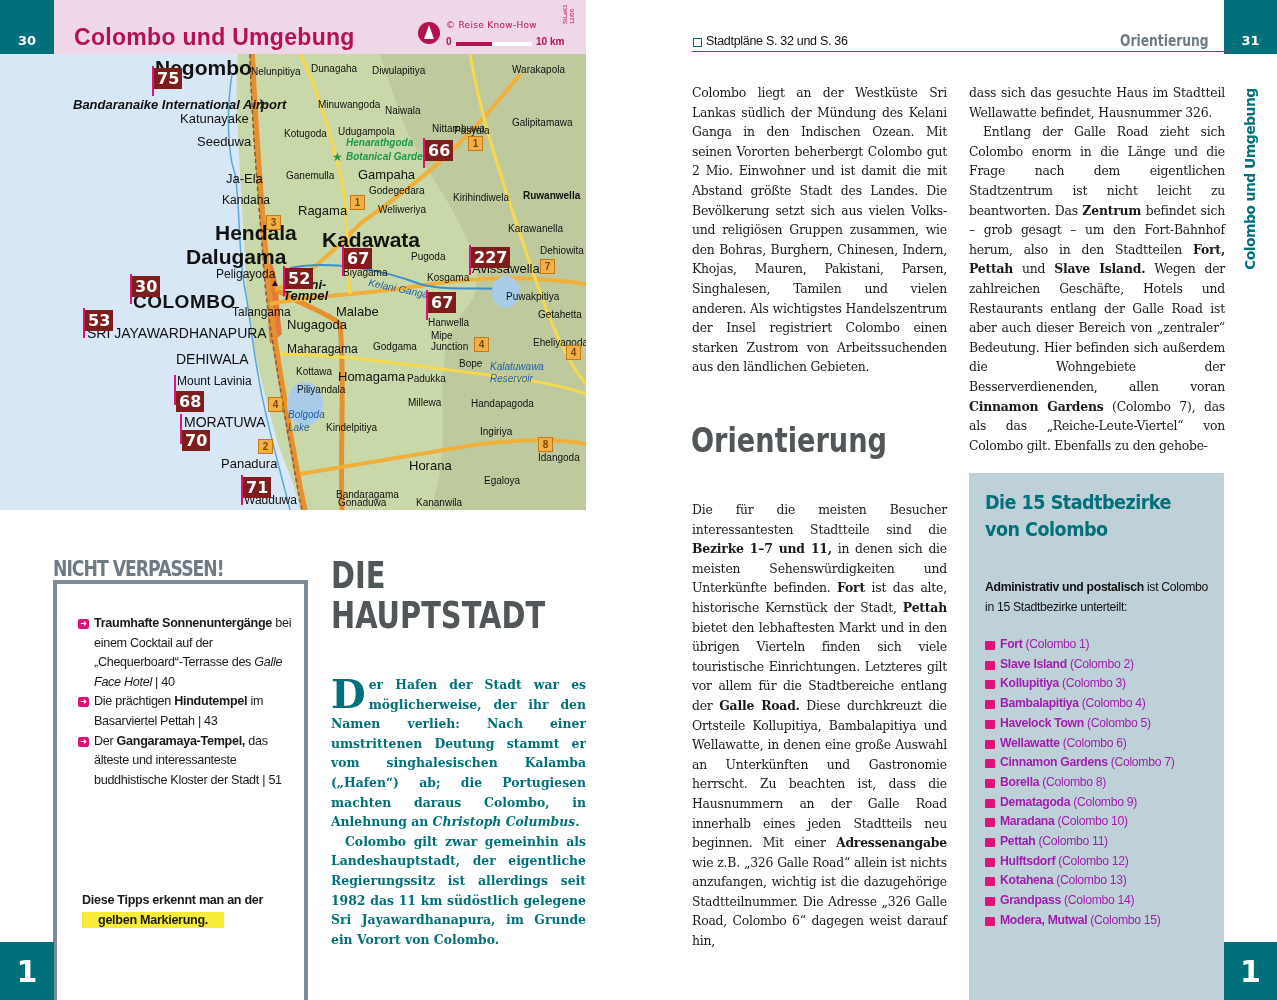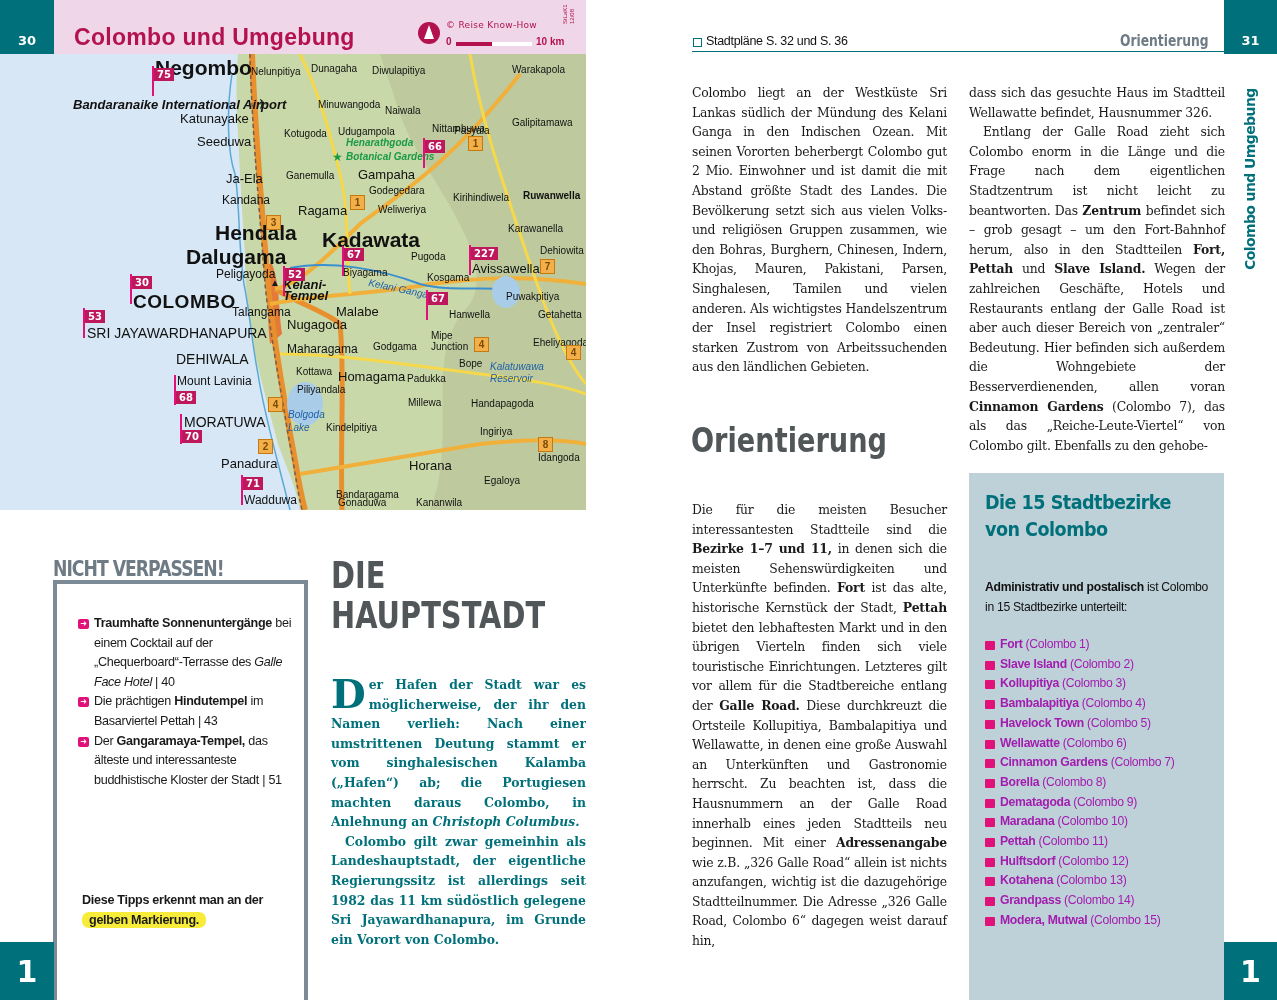--- a/index.html
+++ b/index.html
@@ -38,31 +38,31 @@
   .mlabel { position: absolute; color: #111; font-family: "Liberation Sans", sans-serif; font-size: 10px; white-space: nowrap; line-height: 1; }
   .mlabel.l { font-size: 13px; }
   .mlabel.xl { font-size: 21px; font-weight: bold; }
   .mlabel.city { font-size: 19px; font-weight: bold; letter-spacing: 0.5px; }
   .mlabel.caps { font-size: 14px; }
   .mlabel.it { font-style: italic; font-weight: bold; font-size: 13px; }
   .mlabel.water { color: #1f5fa8; font-style: italic; font-size: 10px; }
   .mlabel.green { color: #1a9a47; font-style: italic; font-weight: bold; font-size: 10px; }
   .flag { position: absolute; }
   .flag .pole { position: absolute; left: 0; top: 0; width: 2px; height: 30px; background: #e0127a; }
-  .flag .box { position: absolute; left: 2px; top: 2px; background: #be185d; color: #fff; font-size: 10px; font-weight: bold; padding: 1px 3px; font-family: "DejaVu Sans", sans-serif; }
+  .flag .box { position: absolute; left: 2px; top: 2px; background: #7f1d1d; color: #fff; font-size: 16px; font-weight: bold; padding: 1px 3px; font-family: "DejaVu Sans", sans-serif; }
   .road-num { position: absolute; width: 15px; height: 15px; background: #f3b04a; border: 1px solid #c47a10; color: #7a4a00; font-size: 10px; font-weight: bold; display: flex; align-items: center; justify-content: center; }
 
   
   .nv-title { position: absolute; left: 53px; top: 557px; font-family: "DejaVu Sans", sans-serif; font-weight: bold; font-size: 21px; color: #6e7b85; letter-spacing: -1.2px; transform: scaleX(0.82); transform-origin: left; }
   .nv-box { position: absolute; left: 53px; top: 580px; width: 255px; height: 420px; border: 4px solid #7b8a94; border-bottom: none; }
   .nv-list { position: absolute; left: 78px; top: 614px; width: 220px; list-style: none; }
   .nv-list li { position: relative; padding-left: 16px; font-family: "Liberation Sans", sans-serif; font-size: 12.6px; line-height: 19.6px; letter-spacing: -0.3px; }
   .nv-list .arrow { position: absolute; left: 0; top: 5px; width: 11px; height: 10px; background: #e0127a; border-radius: 2px; color: #fff; font-size: 8px; line-height: 10px; text-align: center; }
   .nv-note { position: absolute; left: 82px; top: 890px; font-family: "Liberation Sans", sans-serif; font-weight: bold; font-size: 12.6px; line-height: 20px; letter-spacing: -0.3px; }
-  .hl { background: #f7ec3a; padding: 1px 7px; border-radius: 7px; }
+  .hl { background: #f7ec3a; padding: 1px 16px; }
 
   
   .hs-title { position: absolute; left: 331px; top: 556px; font-family: "DejaVu Sans", sans-serif; font-weight: bold; font-size: 37px; line-height: 40px; color: #515659; letter-spacing: 0px; transform: scaleX(0.78); transform-origin: left; }
   .hs-intro { position: absolute; left: 331px; top: 675px; width: 255px; font-family: "DejaVu Serif", serif; font-weight: bold; font-size: 12.4px; line-height: 19.6px; color: #00707a; text-align: justify; hyphens: manual; }
   .dropcap { float: left; font-size: 40px; line-height: 34px; margin-right: 3px; margin-top: 2px; }
   .indent { text-indent: 14px; }
 
   
   .rh-sq { position: absolute; left: 693px; top: 38px; width: 9px; height: 9px; border: 1px solid #00707a; }
   .rh-link { position: absolute; left: 706px; top: 34px; font-size: 12.5px; color: #111; font-family: "Liberation Sans", sans-serif; letter-spacing: -0.3px; }
@@ -168,21 +168,21 @@
     <div class="mlabel xl" style="left:322px;top:175px;">Kadawata</div>
     <div class="mlabel" style="left:540px;top:192px;">Dehiowita</div>
     <div class="mlabel" style="left:411px;top:198px;">Pugoda</div>
     <div class="mlabel l" style="left:472px;top:208px;">Avissawella</div>
     <div class="mlabel" style="left:343px;top:214px;">Biyagama</div>
     <div class="mlabel" style="left:427px;top:219px;">Kosgama</div>
     <div style="position:absolute;left:270px;top:223px;font-size:10px;">▲</div>
     <div class="mlabel it" style="left:283px;top:225px;width:40px;white-space:normal;line-height:11px;">Kelani-Tempel</div>
     <div class="mlabel water" style="left:368px;top:230px;transform:rotate(12deg);">Kelani Ganga</div>
     <div class="mlabel" style="left:506px;top:238px;">Puwakpitiya</div>
-    <div class="mlabel" style="left:428px;top:256px;margin-left:21px;">Hanwella</div>
+    <div class="mlabel" style="left:428px;top:264px;">Hanwella</div>
     <div class="mlabel" style="left:538px;top:256px;">Getahetta</div>
     <div class="mlabel l" style="left:336px;top:251px;">Malabe</div>
     <div class="mlabel l" style="left:287px;top:264px;">Nugagoda</div>
     <div class="mlabel" style="left:431px;top:276px;width:40px;white-space:normal;line-height:11px;">Mipe Junction</div>
     <div class="mlabel" style="left:533px;top:284px;">Eheliyagoda</div>
     <div class="mlabel" style="left:287px;top:289px;font-size:12px;">Maharagama</div>
     <div class="mlabel" style="left:373px;top:288px;">Godgama</div>
     <div class="mlabel" style="left:459px;top:305px;">Bope</div>
     <div class="mlabel water" style="left:490px;top:307px;width:56px;white-space:normal;line-height:12px;">Kalatuwawa Reservoir</div>
     <div class="mlabel" style="left:296px;top:313px;">Kottawa</div>

